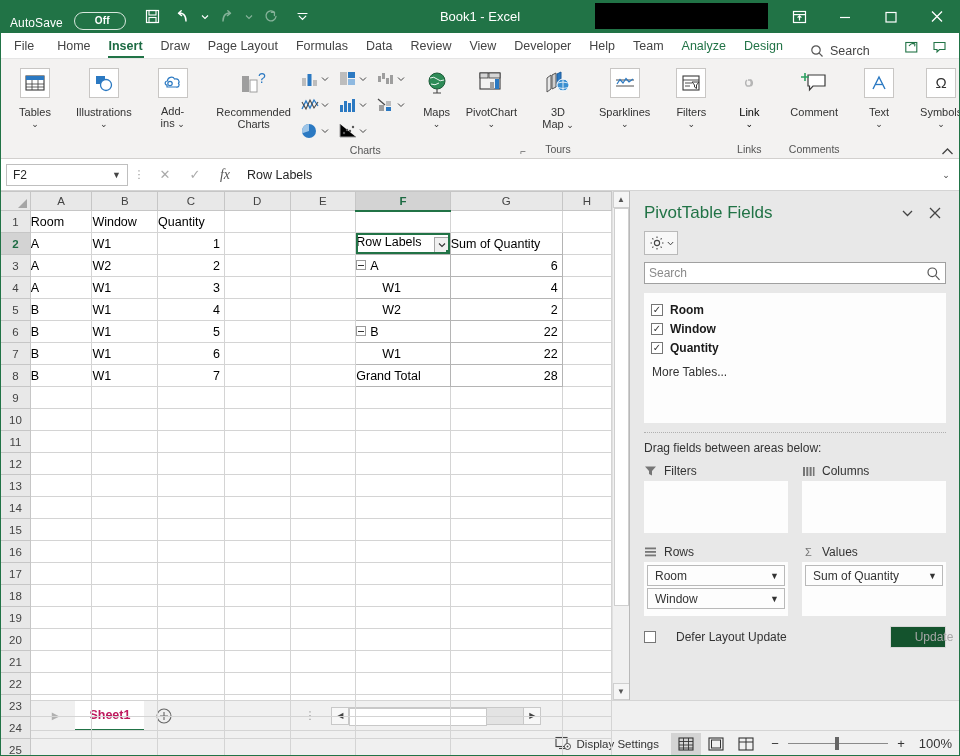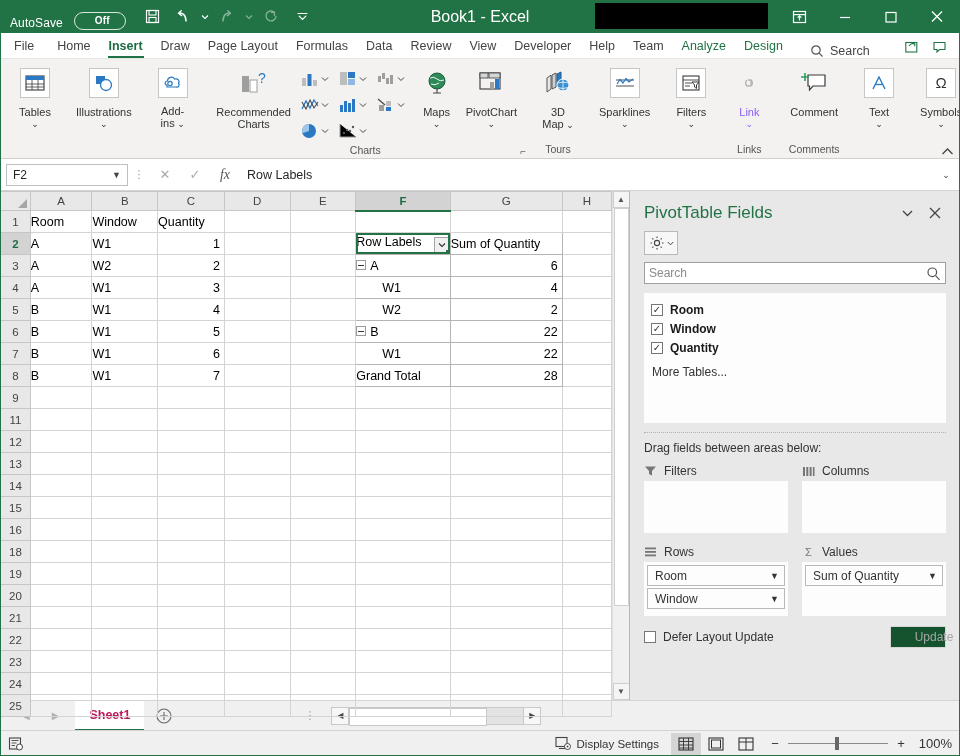--- a/index.html
+++ b/index.html
@@ -28,21 +28,21 @@
   }
   .toggle .knob { width:10px; height:10px; border-radius:50%; background:#fff; }
   .toggle .st { font-size:10px; color:#fff; font-weight:600; letter-spacing:0.2px;}
   .qat-btn {
     width:30px; height:26px; display:flex; align-items:center; justify-content:center;
     color:#fff;
   }
   .qat-btn.dim { opacity:0.45; }
   .qat-btn.narrow { width:22px; }
   .tb-title {
-    position:absolute; left:0; right:0; text-align:center; font-size:16px;
+    position:absolute; left:0; right:0; text-align:center; font-size:13px;
     pointer-events:none;
   }
   .redact { position:absolute; left:595px; top:3px; width:173px; height:26px; background:#000; }
   .tb-right { margin-left:auto; display:flex; align-items:center; height:33px; }
   .wbtn { width:46px; height:33px; display:flex; align-items:center; justify-content:center; color:#fff; }
 
   
   .tabsrow {
     height:26px; background:#fff; display:flex; align-items:flex-end; flex:none;
     border-bottom:1px solid #e5e5e5; position:relative;
@@ -69,21 +69,21 @@
   .grp { display:flex; flex-direction:column; position:relative; padding:3px 0 0 0; }
   .grp-body { display:flex; align-items:flex-start; flex:1; padding:2px 6px 0 6px; }
   .grp-label { font-size:10.5px; color:#555; text-align:center; height:15px; line-height:13px;}
   .grp-sep { width:1px; background:#d6d4d2; margin:6px 0 18px 0; }
   .bigbtn {
     width:auto; min-width:46px; display:flex; flex-direction:column; align-items:center;
     padding:4px 6px 0 6px; color:#333;
   }
   .bigbtn .lbl { font-size:11px; line-height:12.5px; text-align:center; margin-top:8px; }
   .bigbtn .chev { font-size:9px; line-height:9px; margin-top:1px; }
-  .bigbtn.disabled { color:#8b5cf6; }
+  .bigbtn.disabled { color:#000000; }
   .iconbox { width:30px; height:30px; display:flex; align-items:center; justify-content:center; }
   .iconbox.framed { border:1px solid #c8c6c4; background:#fff; }
   .chartgrid { display:grid; grid-template-columns:repeat(3, 38px); grid-template-rows:repeat(3,26px);
                align-items:center; padding-top:2px; }
   .chartcell { display:flex; align-items:center; gap:1px; }
   .dialog-launcher { position:absolute; right:3px; bottom:1px; font-size:10px; color:#666; }
   .ribbon-collapse { position:absolute; right:6px; bottom:2px; font-size:11px; color:#444; }
 
   
   .fbar { height:32px; background:#fff; display:flex; align-items:center; flex:none; padding:0 6px; gap:0px;
@@ -195,21 +195,21 @@
   .area-hd .t { font-size:12px; color:#333; }
   .area-box { background:#fdfdfd; height:52px; padding:3px; }
   .area-box.tall { height:54px; }
   .pill {
     height:21px; border:1px solid #b9b9b9; background:#fdfdfd; display:flex; align-items:center;
     padding:0 5px 0 7px; font-size:12px; color:#333; margin-bottom:2px;
   }
   .pill .nm { flex:1; }
   .pill .ch { font-size:9px; color:#333; }
   .pane-foot { display:flex; align-items:center; padding:10px 14px 0 14px; }
-  .defer { display:flex; align-items:center; gap:7px; flex:1; }
+  .defer { display:flex; align-items:center; gap:20px; flex:1; }
   .defer .t { font-size:12px; color:#333; }
   .updbtn {
     width:56px; height:22px; border:1px solid #d6d6d6; background:#14532d; color:#a6a6a6;
     font-size:12px; display:flex; align-items:center; justify-content:center;padding-left:32px;
   }
 
   
   .tabbar { height:30px; background:#f0f0f0; display:flex; align-items:center; flex:none;
             border-top:1px solid #d4d4d4; }
   .navarrows { display:flex; align-items:center; padding-left:22px; gap:22px; color:#b0b0b0; font-size:10px;}
@@ -835,20 +835,31 @@
               <td class="cell"></td>
               <td class="cell"></td>
               <td class="cell"></td>
               <td class="cell"></td>
               <td class="cell"></td>
               <td class="cell"></td>
               <td class="cell"></td>
               <td class="cell"></td>
             </tr>
         <tr>
+              <th class="rowhead">10</th>
+              <td class="cell"></td>
+              <td class="cell"></td>
+              <td class="cell"></td>
+              <td class="cell"></td>
+              <td class="cell"></td>
+              <td class="cell"></td>
+              <td class="cell"></td>
+              <td class="cell"></td>
+            </tr>
+        <tr>
               <th class="rowhead">11</th>
               <td class="cell"></td>
               <td class="cell"></td>
               <td class="cell"></td>
               <td class="cell"></td>
               <td class="cell"></td>
               <td class="cell"></td>
               <td class="cell"></td>
               <td class="cell"></td>
             </tr>
@@ -891,20 +902,31 @@
               <td class="cell"></td>
               <td class="cell"></td>
               <td class="cell"></td>
               <td class="cell"></td>
               <td class="cell"></td>
               <td class="cell"></td>
               <td class="cell"></td>
             </tr>
         <tr>
               <th class="rowhead">16</th>
+              <td class="cell"></td>
+              <td class="cell"></td>
+              <td class="cell"></td>
+              <td class="cell"></td>
+              <td class="cell"></td>
+              <td class="cell"></td>
+              <td class="cell"></td>
+              <td class="cell"></td>
+            </tr>
+        <tr>
+              <th class="rowhead">17</th>
               <td class="cell"></td>
               <td class="cell"></td>
               <td class="cell"></td>
               <td class="cell"></td>
               <td class="cell"></td>
               <td class="cell"></td>
               <td class="cell"></td>
               <td class="cell"></td>
             </tr>
         <tr>

